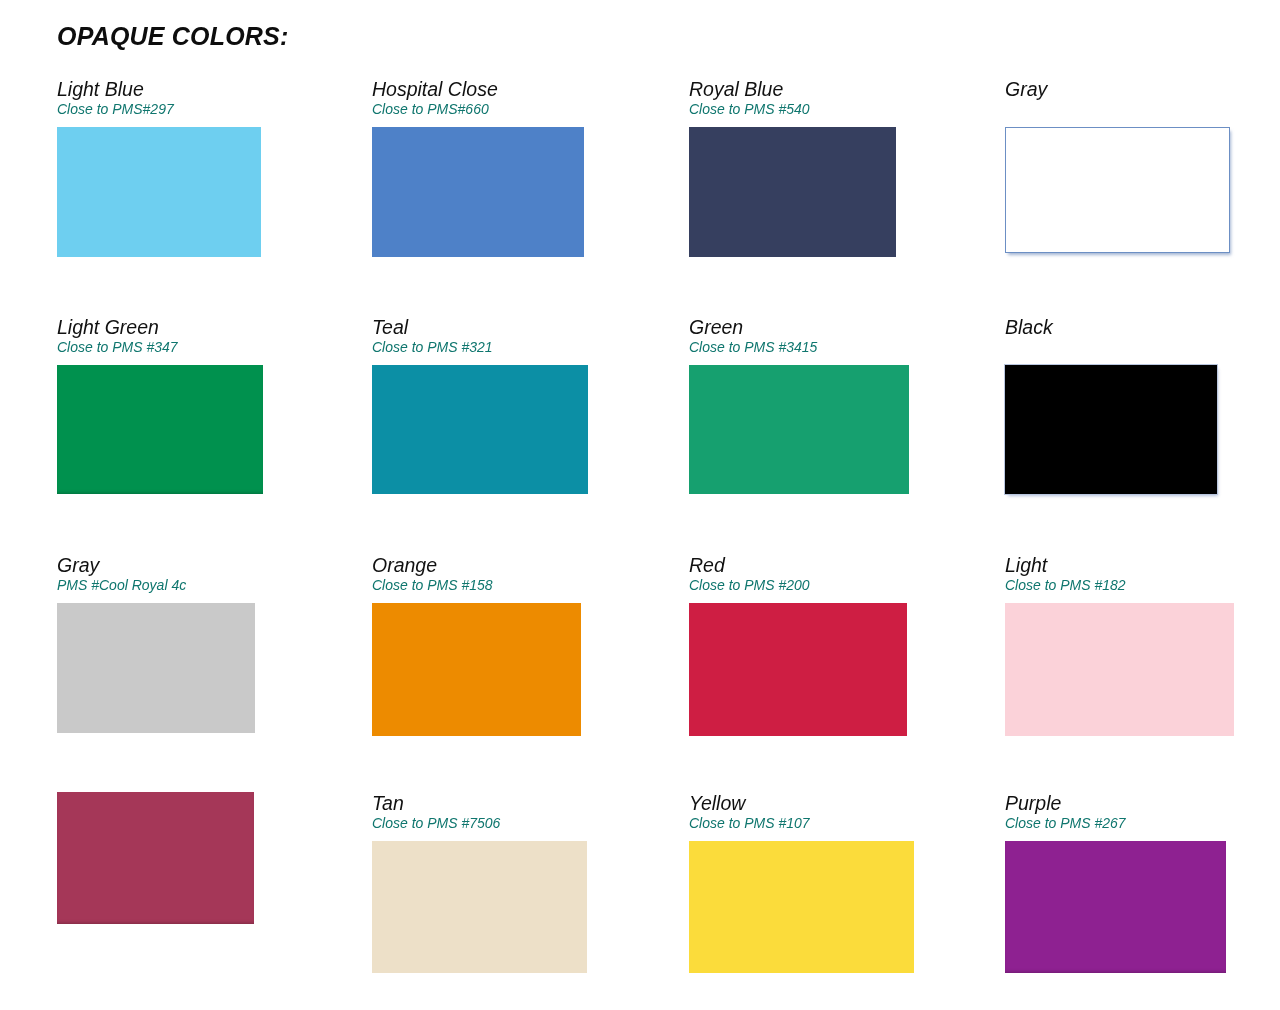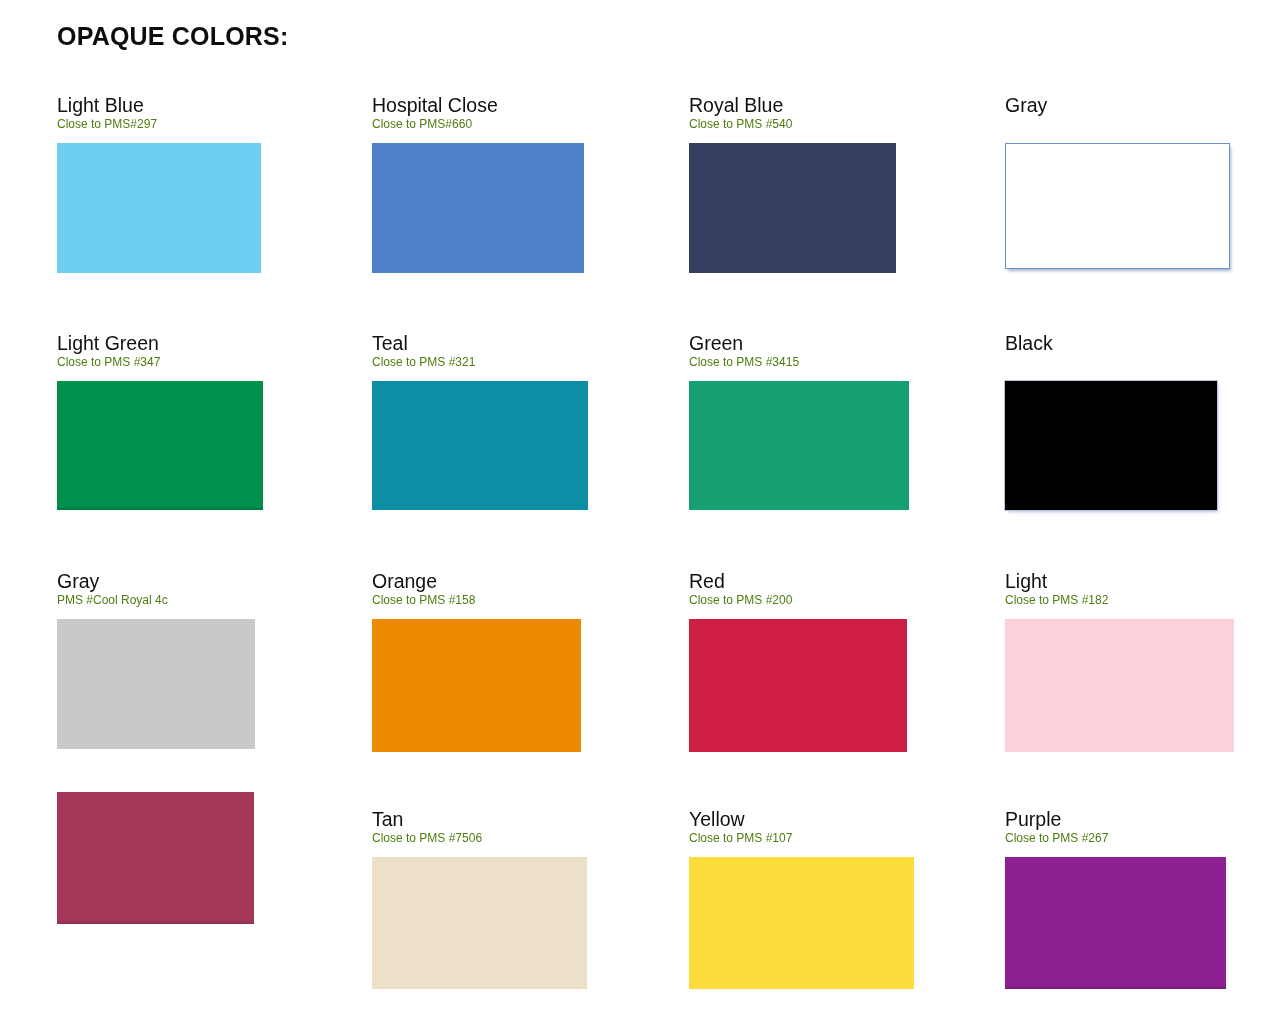--- a/index.html
+++ b/index.html
@@ -15,20 +15,21 @@
     color: #1a1a1a;
     overflow: hidden;
     position: relative;
   }
 
   .page {
     position: relative;
     width: 1280px;
     height: 1010px;
     box-sizing: border-box;
+    font-style: italic;
   }
 
   .page-title {
     position: absolute;
     left: 57px;
     top: 22px;
     font-size: 25px;
     font-weight: bold;
     letter-spacing: 0.2px;
     color: #0d0d0d;
@@ -52,33 +53,33 @@
     top: 0;
   }
 
   
   .col-0 { left: 57px; }
   .col-1 { left: 372px; }
   .col-2 { left: 689px; }
   .col-3 { left: 1005px; }
 
   .label-block {
-    margin: 16px 0 6px 0;
+    margin: 0 0 6px 0;
     line-height: 1.17;
   }
 
   .color-name {
     font-size: 19.5px;
     color: #111111;
     white-space: nowrap;
   }
 
   .pms-ref {
-    font-size: 12px;
-    color: #4d7c0f;
+    font-size: 14px;
+    color: #0f766e;
     white-space: nowrap;
     min-height: 20px;
   }
 
   .swatch {
     display: block;
     box-sizing: border-box;
   }
 
   

